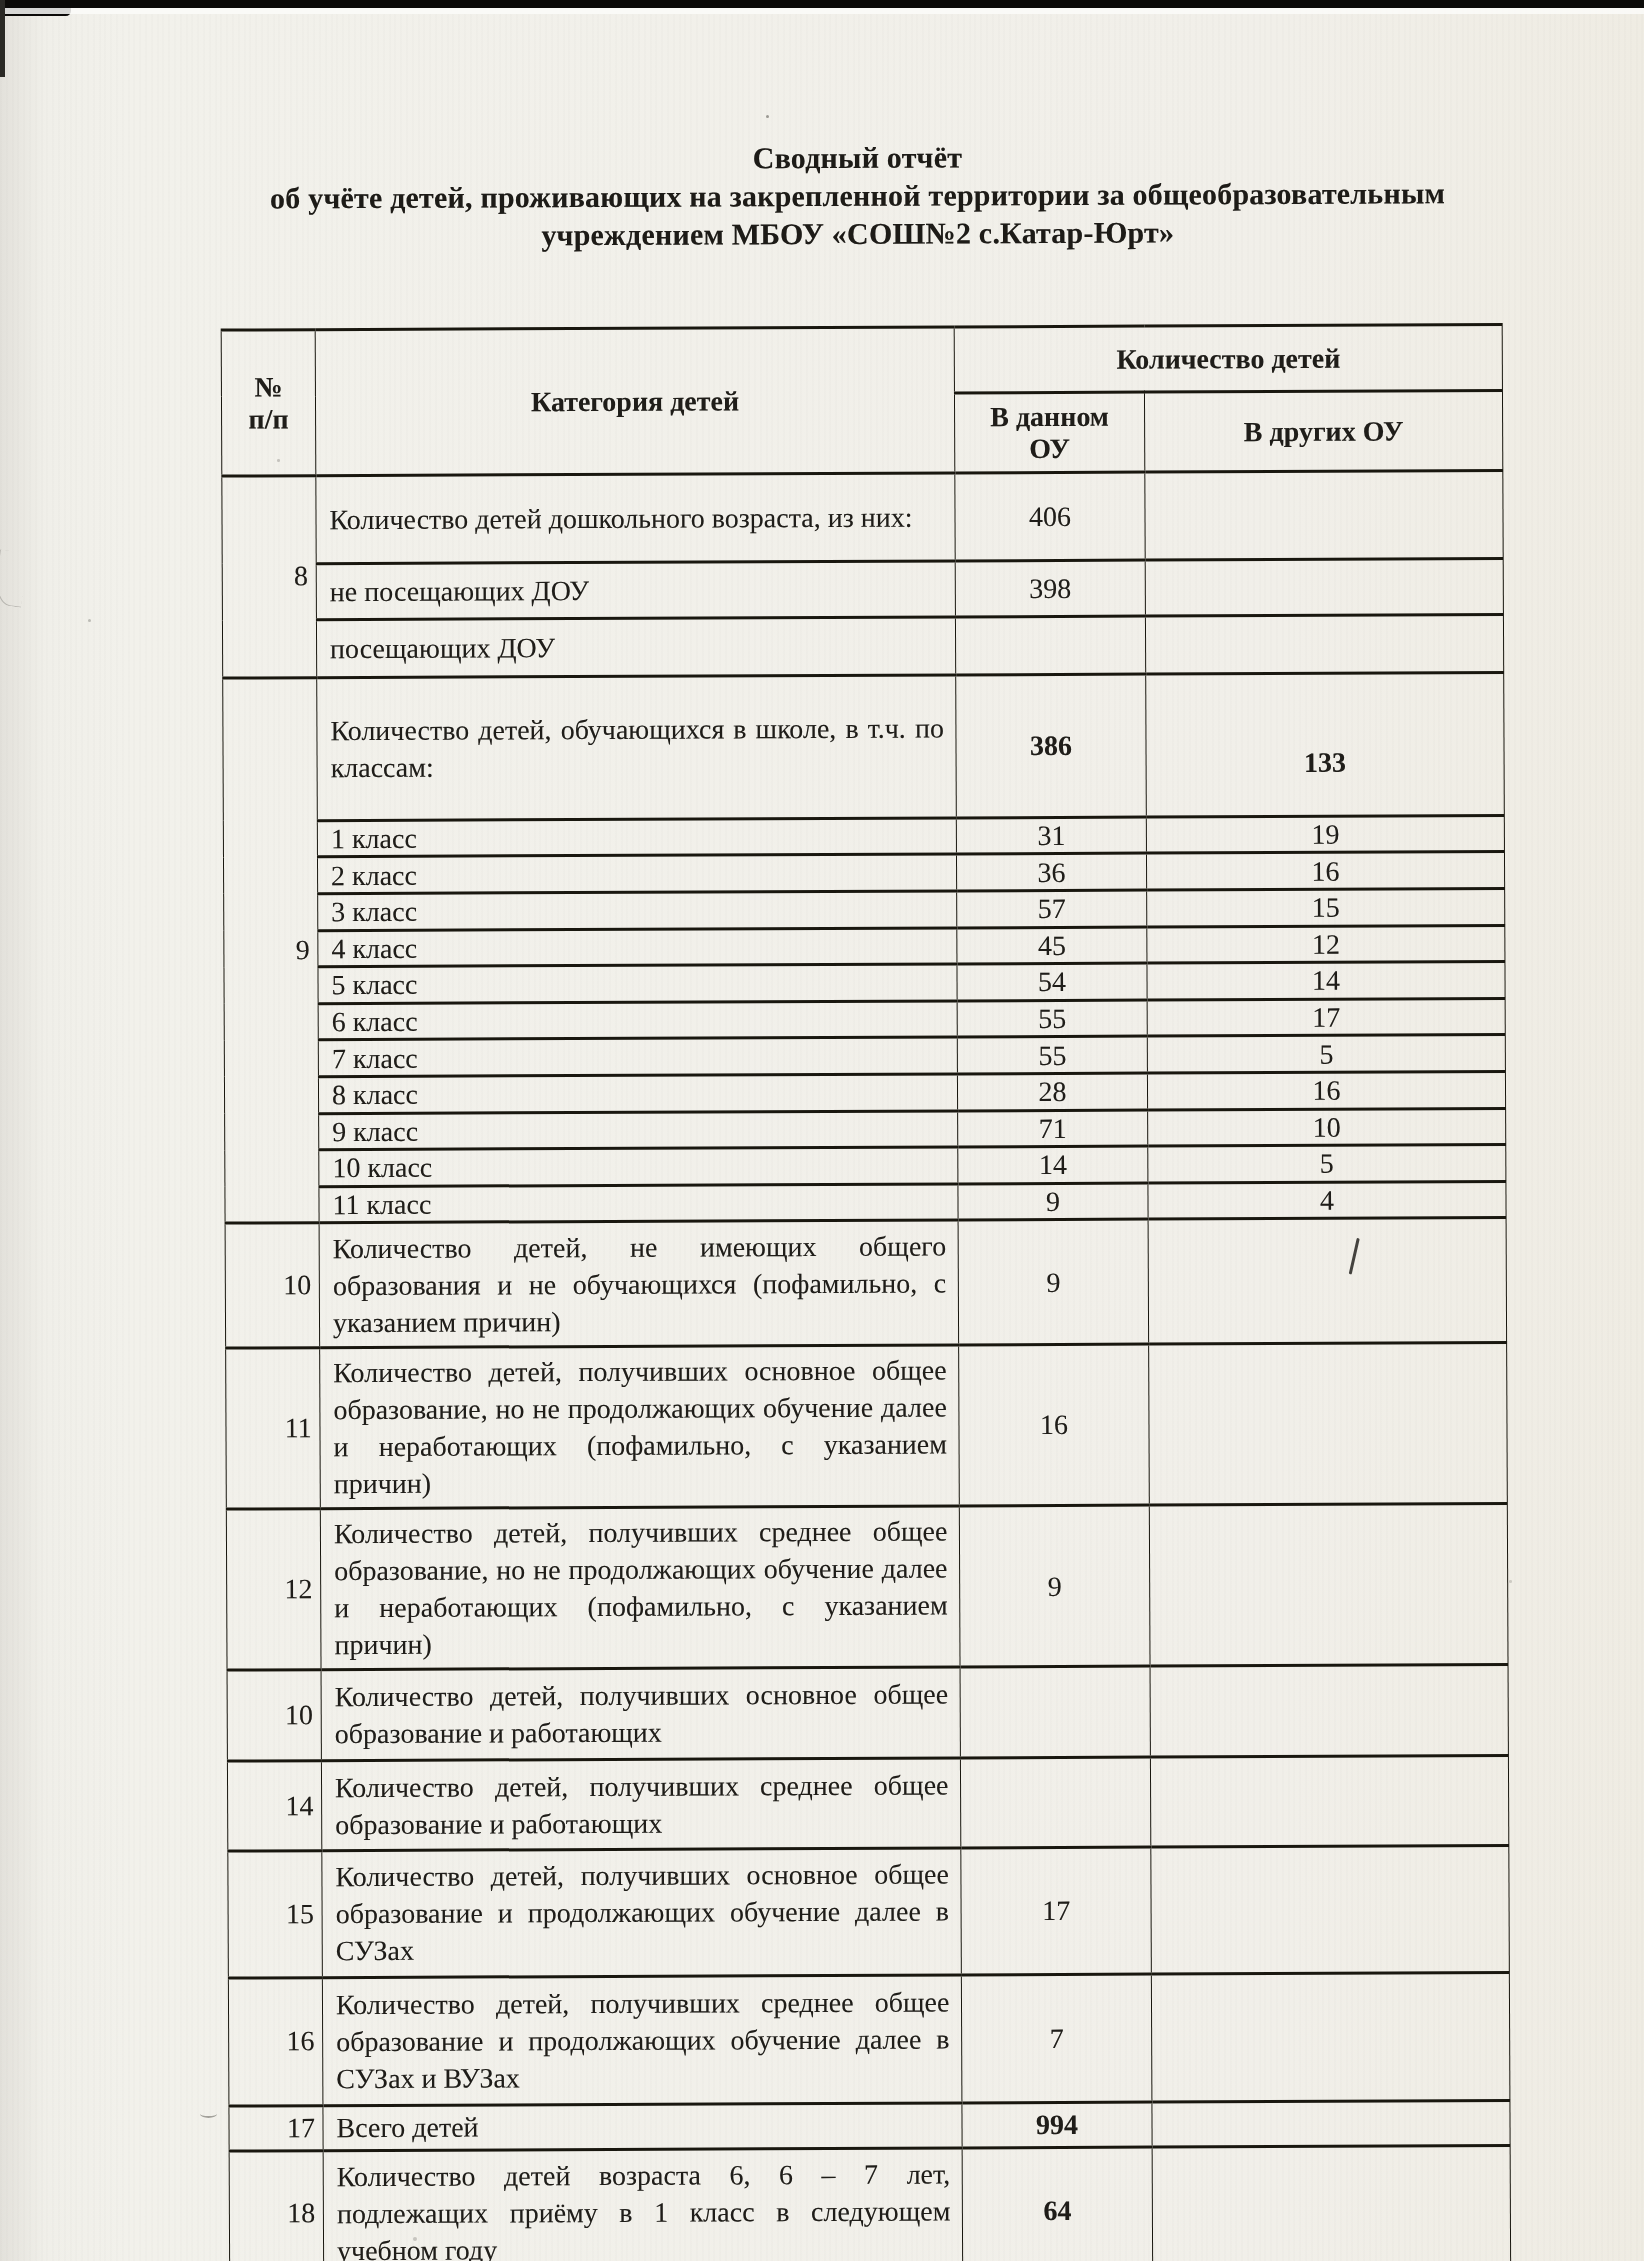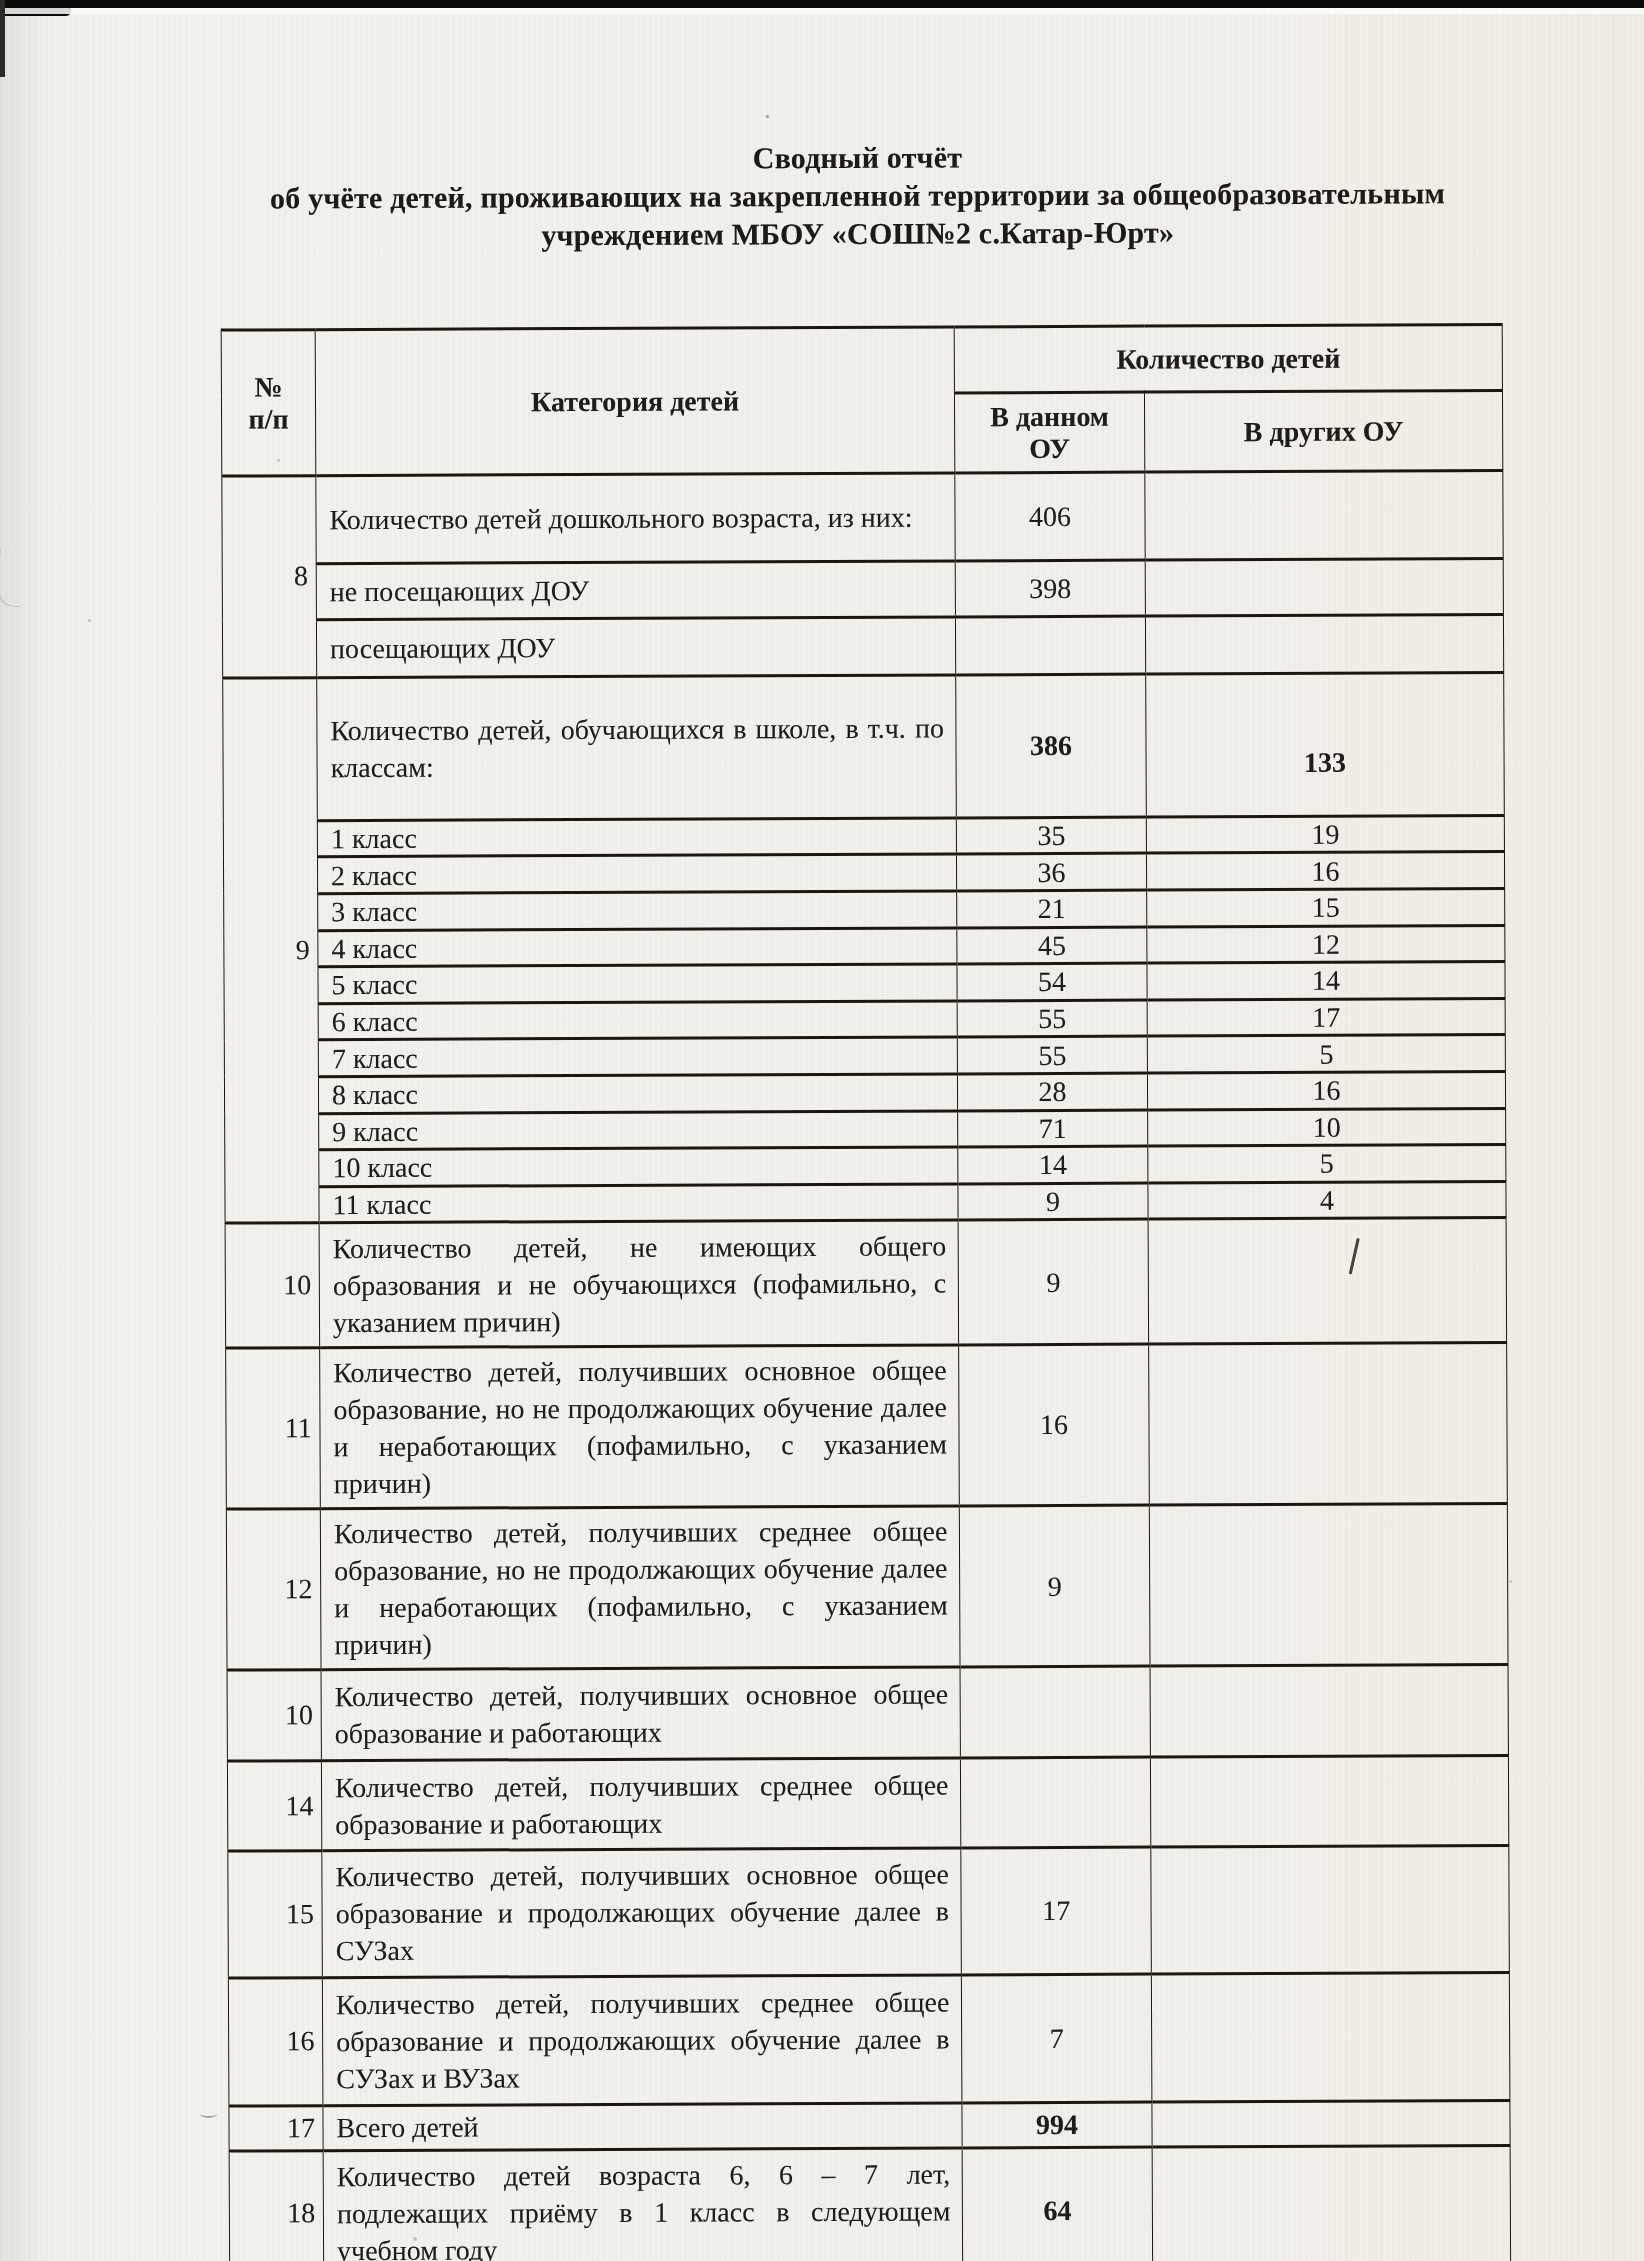--- a/index.html
+++ b/index.html
@@ -149,31 +149,31 @@
       </tr>
 
       <tr class="r9a">
         <td class="numcell" rowspan="12">9</td>
         <td class="cat">Количество детей, обучающихся в школе, в т.ч. по классам:</td>
         <td class="val b">386</td>
         <td class="val b low">133</td>
       </tr>
       <tr class="rclass">
         <td class="cat">1 класс</td>
-        <td class="val">35</td>
+        <td class="val">31</td>
         <td class="val">19</td>
       </tr>
       <tr class="rclass">
         <td class="cat">2 класс</td>
         <td class="val">36</td>
         <td class="val">16</td>
       </tr>
       <tr class="rclass">
         <td class="cat">3 класс</td>
-        <td class="val">21</td>
+        <td class="val">57</td>
         <td class="val">15</td>
       </tr>
       <tr class="rclass">
         <td class="cat">4 класс</td>
         <td class="val">45</td>
         <td class="val">12</td>
       </tr>
       <tr class="rclass">
         <td class="cat">5 класс</td>
         <td class="val">54</td>

